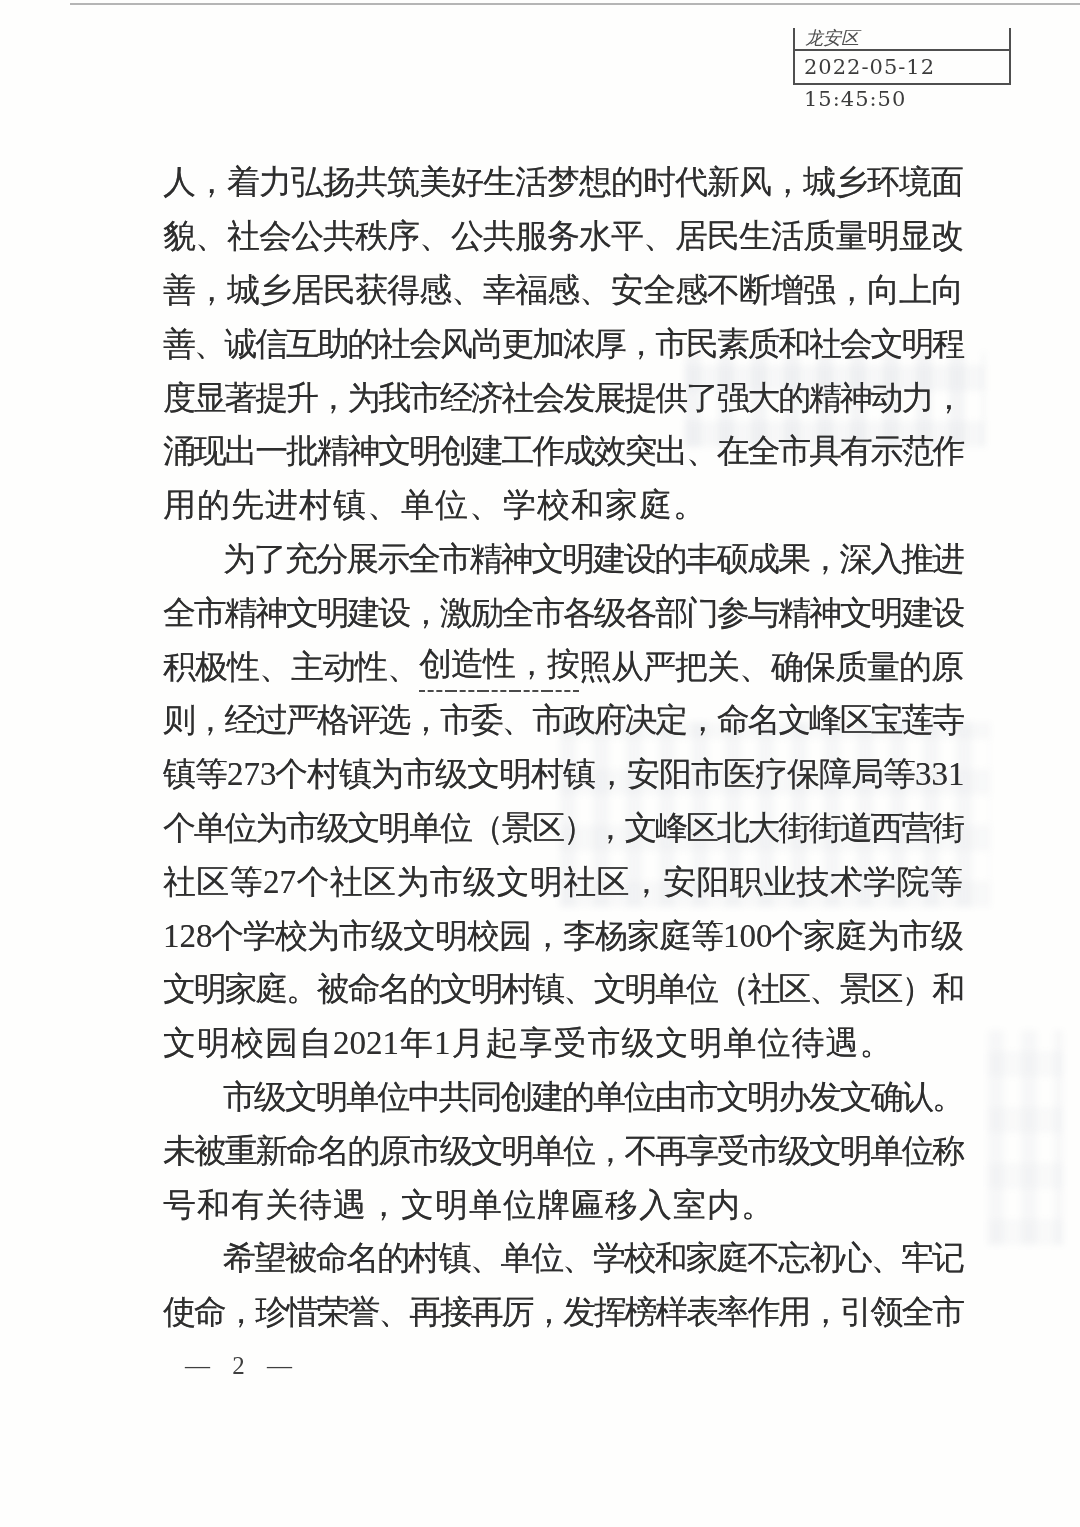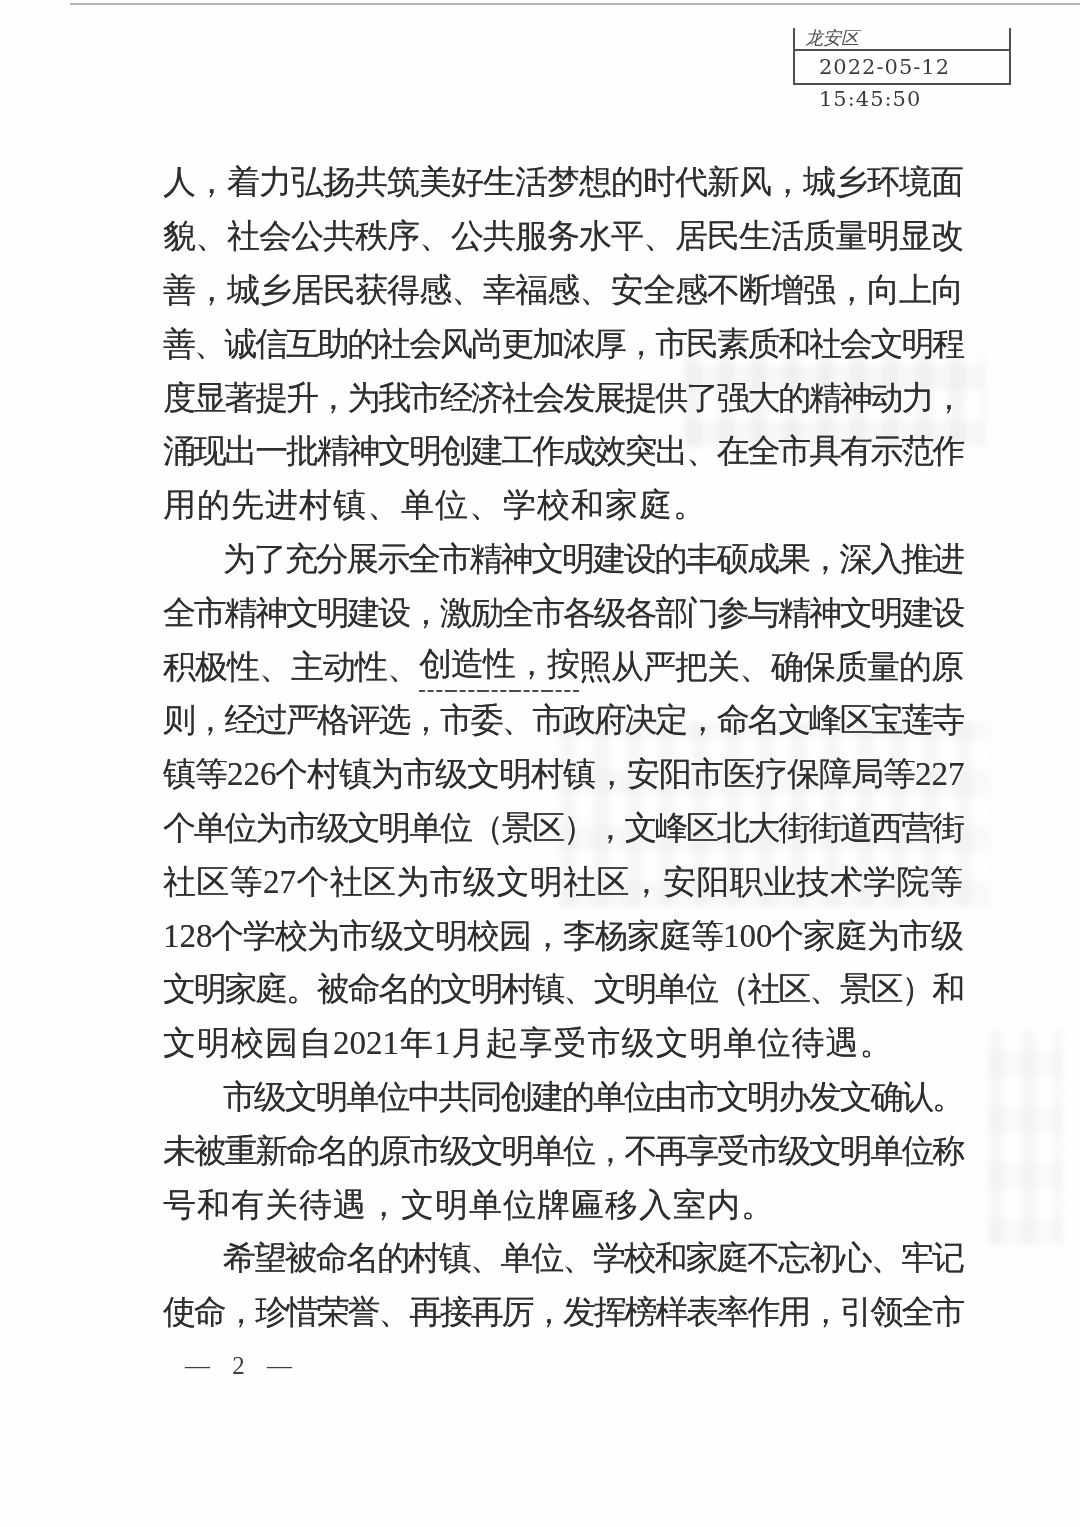--- a/index.html
+++ b/index.html
@@ -41,21 +41,21 @@
     font-size: 18px;
     line-height: 20px;
     font-style: italic;
     color: #4e4e4e;
     overflow: hidden;
   }
   .stamp-datetime-cell {
     box-sizing: border-box;
     height: 36px;
     border: 2px solid #4f4f4f;
-    padding-left: 24px;
+    padding-left: 9px;
     font-size: 21px;
     line-height: 32px;
     letter-spacing: 1px;
     font-family: "DejaVu Serif", "Liberation Serif", serif;
     color: #3c3c3c;
   }
   
   .text-block {
     position: absolute;
     left: 163px;
@@ -412,42 +412,42 @@
         <span class="ch">文</span>
         <span class="ch">峰</span>
         <span class="ch">区</span>
         <span class="ch">宝</span>
         <span class="ch">莲</span>
         <span class="ch">寺</span>
       </div>
       <div class="line just">
         <span class="ch">镇</span>
         <span class="ch">等</span>
-        <span class="ch">226</span>
+        <span class="ch">273</span>
         <span class="ch">个</span>
         <span class="ch">村</span>
         <span class="ch">镇</span>
         <span class="ch">为</span>
         <span class="ch">市</span>
         <span class="ch">级</span>
         <span class="ch">文</span>
         <span class="ch">明</span>
         <span class="ch">村</span>
         <span class="ch">镇</span>
         <span class="ch">，</span>
         <span class="ch">安</span>
         <span class="ch">阳</span>
         <span class="ch">市</span>
         <span class="ch">医</span>
         <span class="ch">疗</span>
         <span class="ch">保</span>
         <span class="ch">障</span>
         <span class="ch">局</span>
         <span class="ch">等</span>
-        <span class="ch">227</span>
+        <span class="ch">331</span>
       </div>
       <div class="line just">
         <span class="ch">个</span>
         <span class="ch">单</span>
         <span class="ch">位</span>
         <span class="ch">为</span>
         <span class="ch">市</span>
         <span class="ch">级</span>
         <span class="ch">文</span>
         <span class="ch">明</span>

